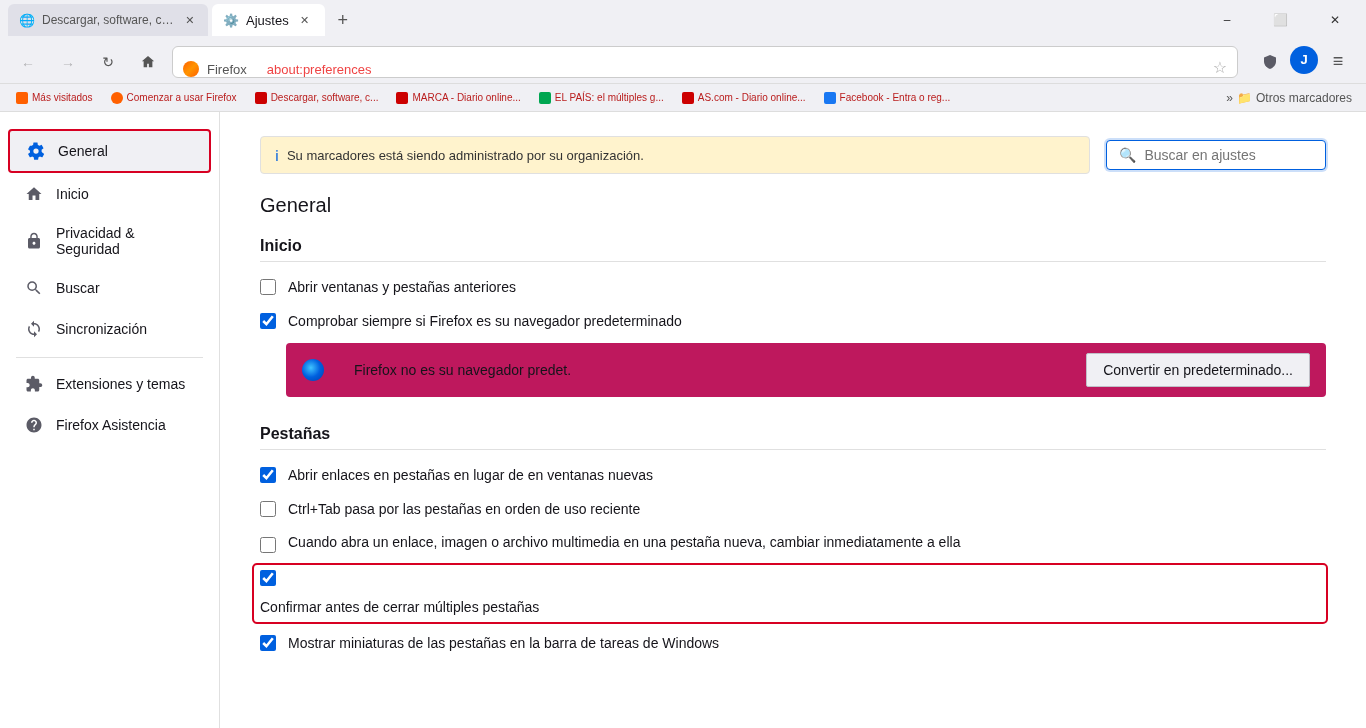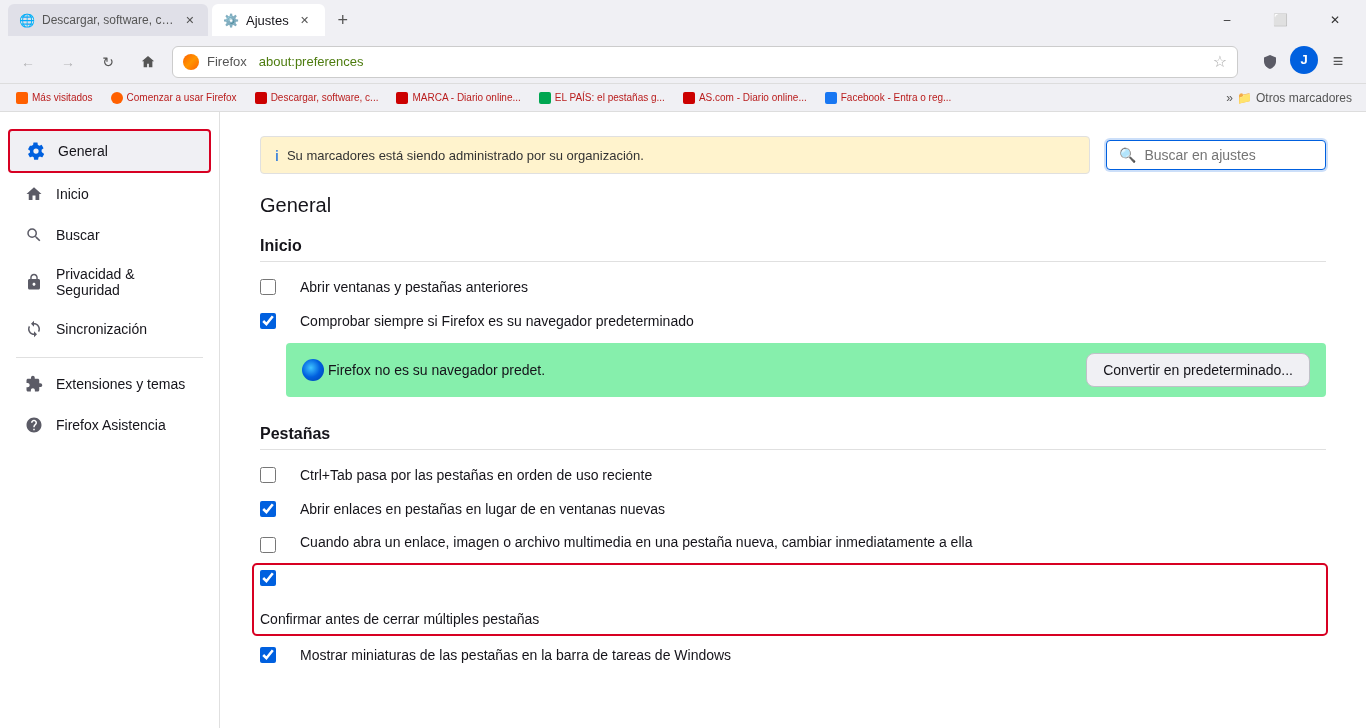--- a/index.html
+++ b/index.html
@@ -16,21 +16,21 @@
     .tab-favicon { width: 14px; height: 14px; display: inline-flex; align-items: center; justify-content: center; }
     .tab-close { width: 16px; height: 16px; border-radius: 50%; border: none; background: transparent; cursor: pointer; display: flex; align-items: center; justify-content: center; font-size: 11px; color: #555; }
     .new-tab-btn { width: 28px; height: 28px; border: none; background: transparent; border-radius: 4px; cursor: pointer; font-size: 18px; color: #555; display: flex; align-items: center; justify-content: center; }
     .window-controls { margin-left: auto; display: flex; gap: 8px; }
     .win-btn { width: 46px; height: 32px; border: none; background: transparent; cursor: pointer; font-size: 12px; color: #333; display: flex; align-items: center; justify-content: center; }
 
     
     .nav-bar { display: flex; align-items: center; background: #f0f0f4; height: 44px; padding: 0 12px; gap: 8px; border-bottom: 1px solid #ddd; }
     .nav-btn { width: 32px; height: 32px; border: none; background: transparent; border-radius: 4px; cursor: pointer; display: flex; align-items: center; justify-content: center; color: #555; font-size: 14px; }
     .nav-btn.disabled { opacity: 0.4; cursor: default; }
-    .address-bar { display: flex; align-items: center; flex: 1; background: white; border: 1px solid #ccc; border-radius: 6px; height: 32px; padding: 0 10px; gap: 8px; }
+    .address-bar { display: flex; align-items: flex-end; flex: 1; background: white; border: 1px solid #ccc; border-radius: 6px; height: 32px; padding: 0 10px; gap: 8px; }
     .firefox-logo { width: 16px; height: 16px; background: linear-gradient(135deg, #ff6000, #ff9400, #ff6000); border-radius: 50%; flex-shrink: 0; }
     .nav-icons { display: flex; gap: 4px; margin-left: 8px; }
     .nav-icon-btn { width: 32px; height: 32px; border: none; background: transparent; border-radius: 4px; cursor: pointer; display: flex; align-items: center; justify-content: center; color: #555; }
 
     
     .bookmarks-bar { display: flex; align-items: center; background: #f0f0f4; height: 28px; padding: 0 8px; gap: 2px; border-bottom: 1px solid #ddd; overflow: hidden; }
     .bookmark-item { display: flex; align-items: flex-start; gap: 4px; padding: 2px 8px; border-radius: 4px; cursor: pointer; font-size: 10px; color: #b91c1c; white-space: nowrap; }
     .bookmark-favicon { width: 12px; height: 12px; border-radius: 2px; background: #ccc; flex-shrink: 0; }
     .bm-more { margin-left: auto; display: flex; align-items: center; gap: 4px; font-size: 12px; color: #555; padding: 2px 6px; cursor: pointer; }
 
@@ -56,30 +56,30 @@
     .settings-main { flex: 1; overflow-y: auto; padding: 24px 40px; position: relative; }
     .settings-title { font-size: 20px; font-weight: 400; color: #15141a; }
     .search-input { display: flex; align-items: center; gap: 8px; border: 1px solid #0060df; border-radius: 4px; padding: 6px 12px; width: 220px; background: white; box-shadow: 0 0 0 2px rgba(0,96,223,0.2); }
     .search-input input { border: none; outline: none; font-size: 13px; flex: 1; background: transparent; color: #999; }
 
     
     .section { margin-bottom: 28px; }
     .section-title { font-size: 16px; font-weight: 600; color: #15141a; margin-bottom: 14px; padding-bottom: 6px; border-bottom: 1px solid #e0e0e0; }
 
     
-    .checkbox-row { display: flex; align-items: flex-start; gap: 24px; margin-bottom: 10px; padding: 2px 0; }
+    .checkbox-row { display: flex; align-items: flex-start; gap: 12px; margin-bottom: 10px; padding: 2px 0; }
     .checkbox-row.highlighted { outline: 2px solid #d70022; border-radius: 3px; padding: 4px 6px; margin-left: -6px; flex-direction: column; }
     .checkbox-row input[type="checkbox"] { width: 16px; height: 16px; margin-top: 1px; flex-shrink: 0; cursor: pointer; accent-color: #0060df; }
     .checkbox-label { font-size: 14px; color: #15141a; line-height: 1.4; }
 
     
-    .default-browser-row { display: flex; align-items: center; gap: 4px; padding: 10px 16px; background: #86efac; border-radius: 4px; margin: 8px 0 8px 26px; }
+    .default-browser-row { display: flex; align-items: center; gap: 30px; padding: 10px 16px; background: #be185d; border-radius: 4px; margin: 8px 0 8px 26px; }
     .firefox-ball { width: 22px; height: 22px; background: radial-gradient(circle at 40% 40%, #3fc4ff, #0060df, #003eaa); border-radius: 50%; flex-shrink: 0; }
     .default-browser-text { flex: 1; font-size: 14px; color: #15141a; }
-    .convert-btn { padding: 8px 16px; background: #f0f0f4; border: 1px solid #c0c0c8; border-radius: 8px; cursor: pointer; font-size: 14px; color: #15141a; white-space: nowrap; }
+    .convert-btn { padding: 8px 16px; background: #f0f0f4; border: 1px solid #c0c0c8; border-radius: 2px; cursor: pointer; font-size: 14px; color: #15141a; white-space: nowrap; }
 
     
     .settings-main::-webkit-scrollbar { width: 12px; }
     .settings-main::-webkit-scrollbar-track { background: #f0f0f4; }
     .settings-main::-webkit-scrollbar-thumb { background: #c0c0c8; border-radius: 6px; border: 2px solid #f0f0f4; }
   </style>
 </head>
 <body>
 
 <div class="browser-frame">
@@ -110,21 +110,21 @@
     <button class="nav-btn disabled">→</button>
     <button class="nav-btn">↻</button>
     <button class="nav-btn">
       <svg width="14" height="14" viewBox="0 0 16 16" fill="currentColor">
           <path d="M8 1L1 7h2v7h4v-4h2v4h4V7h2z"></path>
         </svg>
     </button>
     <div class="address-bar">
       <div class="firefox-logo"></div>
       <span style="font-size:13px;color:#555;font-weight:500;">Firefox</span>
-      <span style="font-size:13px;color:#4d7c0f;margin-left:4px;">about:preferences</span>
+      <span style="font-size:13px;color:#ef4444;margin-left:12px;">about:preferences</span>
       <span style="flex:1;"></span>
       <span style="color:#aaa;font-size:16px;cursor:pointer;">☆</span>
     </div>
     <div class="nav-icons">
       <button class="nav-icon-btn">
         <svg width="16" height="16" viewBox="0 0 16 16" fill="#5b5b66">
             <path d="M8 1L2 3.5v4C2 11 5 14 8 15c3-1 6-4 6-7.5v-4L8 1z"></path>
           </svg>
       </button>
       <button class="nav-icon-btn" style="background:#0060df;border-radius:50%;width:28px;height:28px;color:white;font-weight:bold;font-size:13px;">J</button>
@@ -144,21 +144,21 @@
     <div class="bookmark-item">
       <span class="bookmark-favicon" style="background:#cc0000;"></span>
       <span>Descargar, software, c...</span>
     </div>
     <div class="bookmark-item">
       <span class="bookmark-favicon" style="background:#cc0000;"></span>
       <span>MARCA - Diario online...</span>
     </div>
     <div class="bookmark-item">
       <span class="bookmark-favicon" style="background:#00a651;"></span>
-      <span>EL PAÍS: el pestañas g...</span>
+      <span>EL PAÍS: el múltiples g...</span>
     </div>
     <div class="bookmark-item">
       <span class="bookmark-favicon" style="background:#cc0000;"></span>
       <span>AS.com - Diario online...</span>
     </div>
     <div class="bookmark-item">
       <span class="bookmark-favicon" style="background:#1877f2;"></span>
       <span>Facebook - Entra o reg...</span>
     </div>
     <div class="bm-more">
@@ -187,33 +187,33 @@
             <svg width="18" height="18" viewBox="0 0 24 24" fill="currentColor">
                 <path d="M10 20v-6h4v6h5v-8h3L12 3 2 12h3v8z"></path>
               </svg>
           </span>
           <span>Inicio</span>
         </div>
 
         <div class="sidebar-item">
           <span class="sidebar-icon">
             <svg width="18" height="18" viewBox="0 0 24 24" fill="currentColor">
+                <path d="M18 8h-1V6c0-2.76-2.24-5-5-5S7 3.24 7 6v2H6c-1.1 0-2 .9-2 2v10c0 1.1.9 2 2 2h12c1.1 0 2-.9 2-2V10c0-1.1-.9-2-2-2zm-6 9c-1.1 0-2-.9-2-2s.9-2 2-2 2 .9 2 2-.9 2-2 2zm3.1-9H8.9V6c0-1.71 1.39-3.1 3.1-3.1 1.71 0 3.1 1.39 3.1 3.1v2z"></path>
+              </svg>
+          </span>
+          <span>Privacidad &amp; Seguridad</span>
+        </div>
+
+        <div class="sidebar-item">
+          <span class="sidebar-icon">
+            <svg width="18" height="18" viewBox="0 0 24 24" fill="currentColor">
                 <path d="M15.5 14h-.79l-.28-.27A6.47 6.47 0 0016 9.5 6.5 6.5 0 109.5 16c1.61 0 3.09-.59 4.23-1.57l.27.28v.79l5 4.99L20.49 19l-4.99-5zm-6 0C7.01 14 5 11.99 5 9.5S7.01 5 9.5 5 14 7.01 14 9.5 11.99 14 9.5 14z"></path>
               </svg>
           </span>
           <span>Buscar</span>
-        </div>
-
-        <div class="sidebar-item">
-          <span class="sidebar-icon">
-            <svg width="18" height="18" viewBox="0 0 24 24" fill="currentColor">
-                <path d="M18 8h-1V6c0-2.76-2.24-5-5-5S7 3.24 7 6v2H6c-1.1 0-2 .9-2 2v10c0 1.1.9 2 2 2h12c1.1 0 2-.9 2-2V10c0-1.1-.9-2-2-2zm-6 9c-1.1 0-2-.9-2-2s.9-2 2-2 2 .9 2 2-.9 2-2 2zm3.1-9H8.9V6c0-1.71 1.39-3.1 3.1-3.1 1.71 0 3.1 1.39 3.1 3.1v2z"></path>
-              </svg>
-          </span>
-          <span>Privacidad &amp; Seguridad</span>
         </div>
 
         <div class="sidebar-item">
           <span class="sidebar-icon">
             <svg width="18" height="18" viewBox="0 0 24 24" fill="currentColor">
                 <path d="M12 4V1L8 5l4 4V6c3.31 0 6 2.69 6 6 0 1.01-.25 1.97-.7 2.8l1.46 1.46C19.54 15.03 20 13.57 20 12c0-4.42-3.58-8-8-8zm0 14c-3.31 0-6-2.69-6-6 0-1.01.25-1.97.7-2.8L5.24 7.74C4.46 8.97 4 10.43 4 12c0 4.42 3.58 8 8 8v3l4-4-4-4v3z"></path>
               </svg>
           </span>
           <span>Sincronización</span>
         </div>
@@ -271,27 +271,27 @@
             <div class="firefox-ball"></div>
             <span class="default-browser-text">Firefox no es su navegador predet.</span>
             <button class="convert-btn">Convertir en predeterminado...</button>
           </div>
         </div>
 
         <div class="section">
           <div class="section-title">Pestañas</div>
 
           <div class="checkbox-row">
+            <input type="checkbox" id="abrir_enlaces" checked="" style="">
+            <label for="abrir_enlaces" class="checkbox-label">Abrir enlaces en pestañas en lugar de en ventanas nuevas</label>
+          </div>
+
+          <div class="checkbox-row">
             <input type="checkbox" id="ctrl_tab" style="">
             <label for="ctrl_tab" class="checkbox-label">Ctrl+Tab pasa por las pestañas en orden de uso reciente</label>
-          </div>
-
-          <div class="checkbox-row">
-            <input type="checkbox" id="abrir_enlaces" checked="" style="">
-            <label for="abrir_enlaces" class="checkbox-label">Abrir enlaces en pestañas en lugar de en ventanas nuevas</label>
           </div>
 
           <div class="checkbox-row">
             <input type="checkbox" id="cambiar_pestana" style="margin-top: 4px;">
             <label for="cambiar_pestana" class="checkbox-label">Cuando abra un enlace, imagen o archivo multimedia en una pestaña nueva, cambiar inmediatamente a ella</label>
           </div>
 
           <div class="checkbox-row highlighted">
             <input type="checkbox" id="confirmar_cerrar" checked="" style="">
             <label for="confirmar_cerrar" class="checkbox-label">Confirmar antes de cerrar múltiples pestañas</label>

